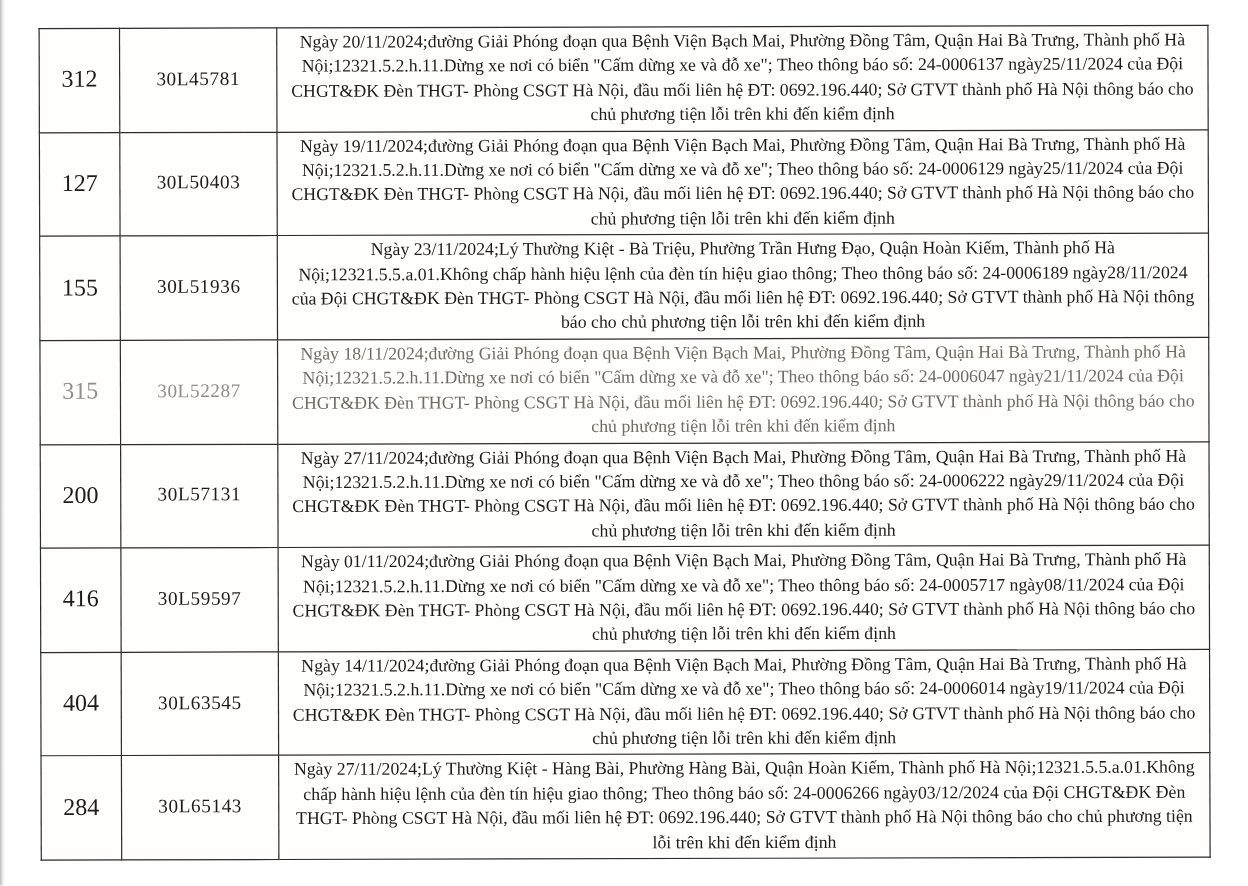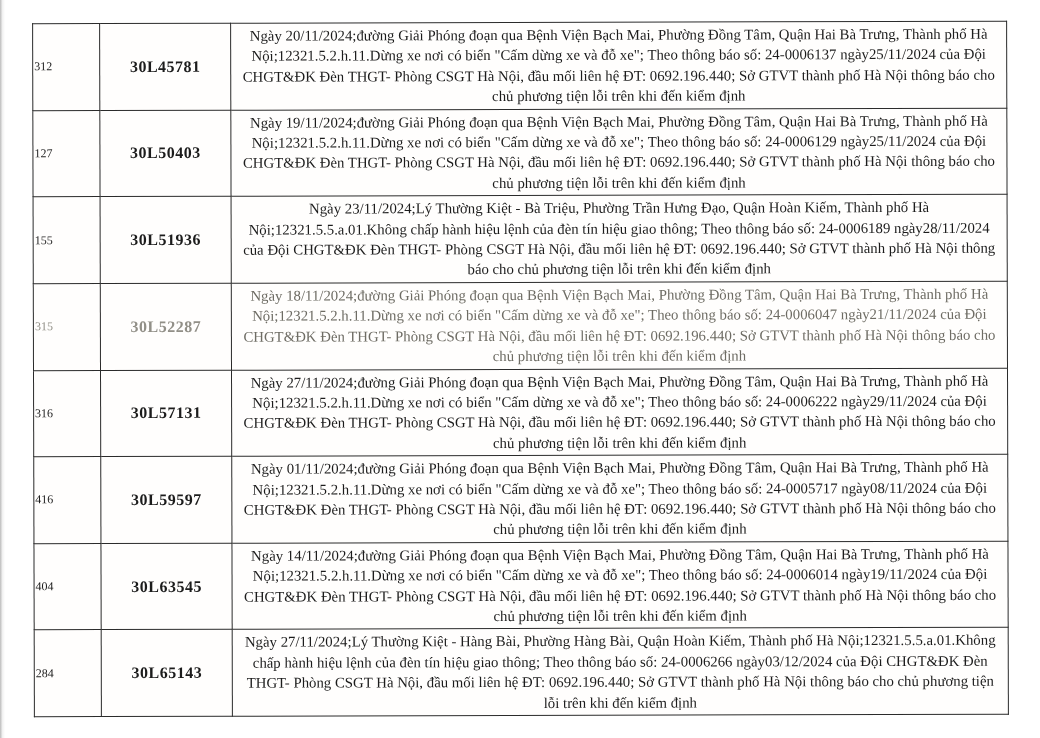--- a/index.html
+++ b/index.html
@@ -33,28 +33,28 @@
     color: #1c1c1c;
   }
   table.violations td {
     border: 1.6px solid #2b2b2b;
     vertical-align: middle;
     background: #fffefd;
   }
   tr.violation-row { height: 84px; }
   td.no {
     width: 64px;
-    font-size: 12px;
+    text-align: center;
+    font-size: 20px;
   }
   td.plate {
     width: 128px;
     text-align: center;
     font-size: 16px;
     letter-spacing: 0.5px;
-    font-weight: bold;
   }
   td.description {
     text-align: center;
     font-size: 14.8px;
     line-height: 1.38;
     padding: 2px 6px;
   }
   tr.faded td.no,
   tr.faded td.plate {
     color: #918f87;
@@ -89,21 +89,21 @@
     <td class="description">Ngày 23/11/2024;Lý Thường Kiệt - Bà Triệu, Phường Trần Hưng Đạo, Quận Hoàn Kiếm, Thành phố Hà Nội;12321.5.5.a.01.Không chấp hành hiệu lệnh của đèn tín hiệu giao thông; Theo thông báo số: 24-0006189 ngày28/11/2024 của Đội CHGT&amp;ĐK Đèn THGT- Phòng CSGT Hà Nội, đầu mối liên hệ ĐT: 0692.196.440; Sở GTVT thành phố Hà Nội thông báo cho chủ phương tiện lỗi trên khi đến kiểm định</td>
   </tr>
 
   <tr class="violation-row faded">
     <td class="no">315</td>
     <td class="plate">30L52287</td>
     <td class="description">Ngày 18/11/2024;đường Giải Phóng đoạn qua Bệnh Viện Bạch Mai, Phường Đồng Tâm, Quận Hai Bà Trưng, Thành phố Hà Nội;12321.5.2.h.11.Dừng xe nơi có biển "Cấm dừng xe và đỗ xe"; Theo thông báo số: 24-0006047 ngày21/11/2024 của Đội CHGT&amp;ĐK Đèn THGT- Phòng CSGT Hà Nội, đầu mối liên hệ ĐT: 0692.196.440; Sở GTVT thành phố Hà Nội thông báo cho chủ phương tiện lỗi trên khi đến kiểm định</td>
   </tr>
 
   <tr class="violation-row">
-    <td class="no">316</td>
+    <td class="no">200</td>
     <td class="plate">30L57131</td>
     <td class="description">Ngày 27/11/2024;đường Giải Phóng đoạn qua Bệnh Viện Bạch Mai, Phường Đồng Tâm, Quận Hai Bà Trưng, Thành phố Hà Nội;12321.5.2.h.11.Dừng xe nơi có biển "Cấm dừng xe và đỗ xe"; Theo thông báo số: 24-0006222 ngày29/11/2024 của Đội CHGT&amp;ĐK Đèn THGT- Phòng CSGT Hà Nội, đầu mối liên hệ ĐT: 0692.196.440; Sở GTVT thành phố Hà Nội thông báo cho chủ phương tiện lỗi trên khi đến kiểm định</td>
   </tr>
 
   <tr class="violation-row">
     <td class="no">416</td>
     <td class="plate">30L59597</td>
     <td class="description">Ngày 01/11/2024;đường Giải Phóng đoạn qua Bệnh Viện Bạch Mai, Phường Đồng Tâm, Quận Hai Bà Trưng, Thành phố Hà Nội;12321.5.2.h.11.Dừng xe nơi có biển "Cấm dừng xe và đỗ xe"; Theo thông báo số: 24-0005717 ngày08/11/2024 của Đội CHGT&amp;ĐK Đèn THGT- Phòng CSGT Hà Nội, đầu mối liên hệ ĐT: 0692.196.440; Sở GTVT thành phố Hà Nội thông báo cho chủ phương tiện lỗi trên khi đến kiểm định</td>
   </tr>
 

